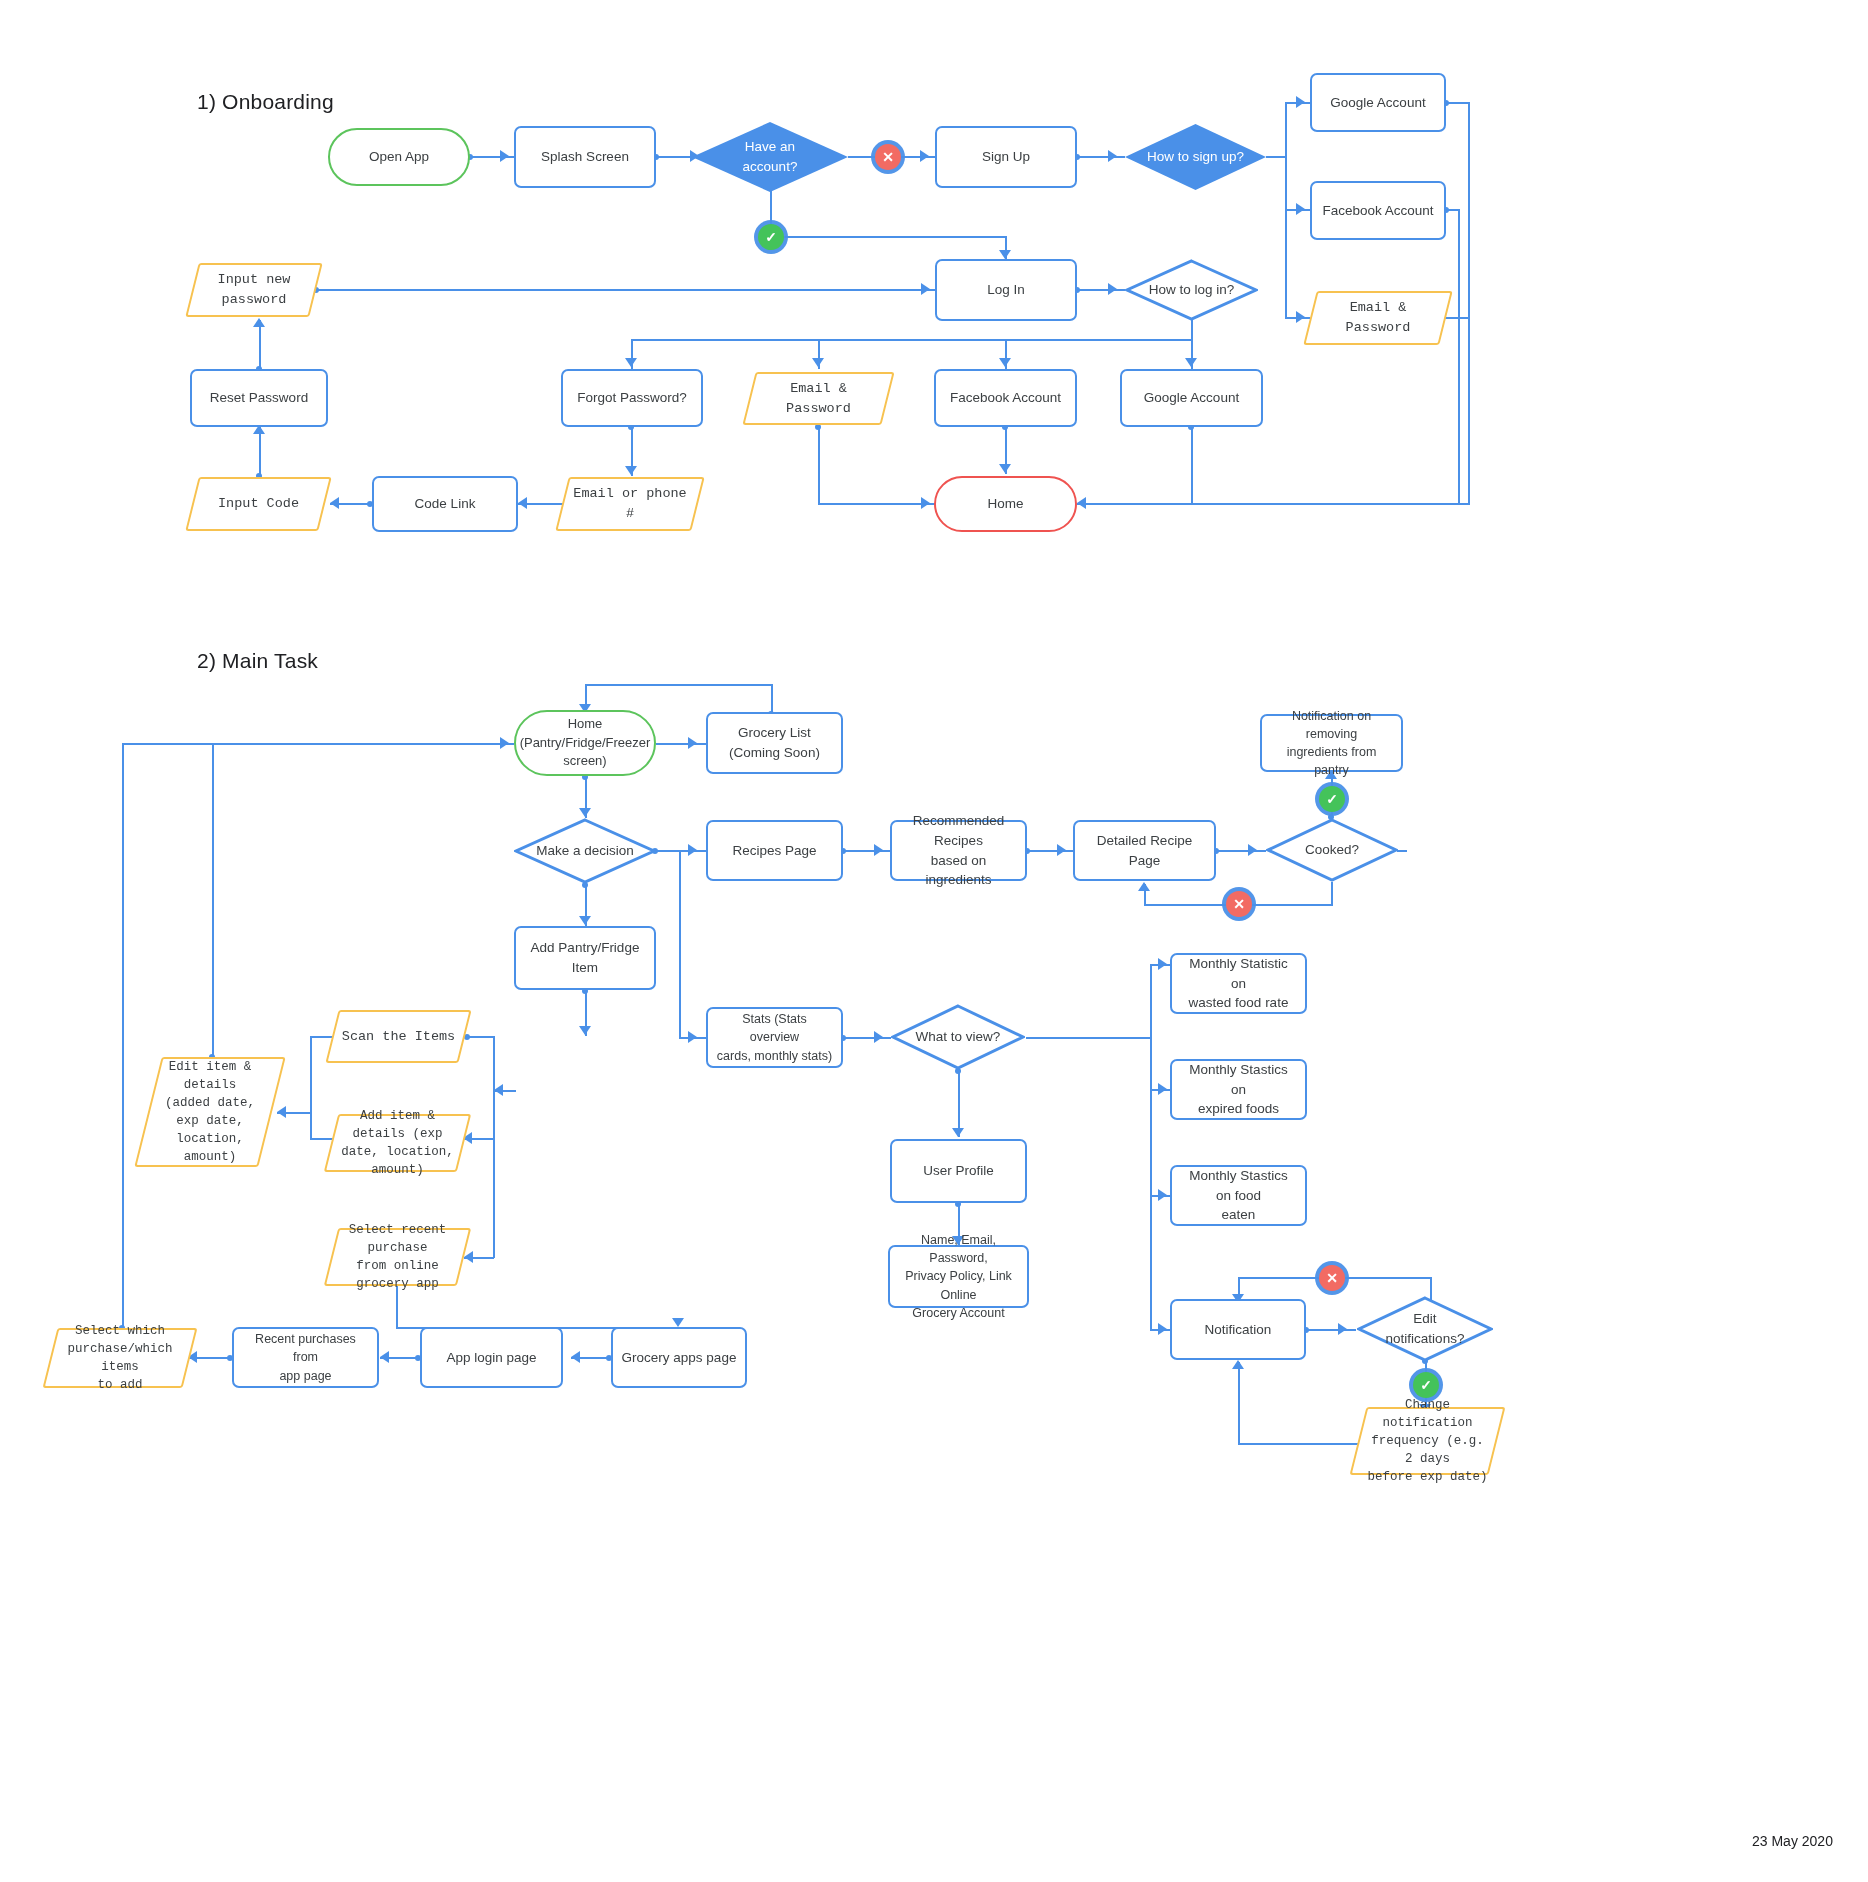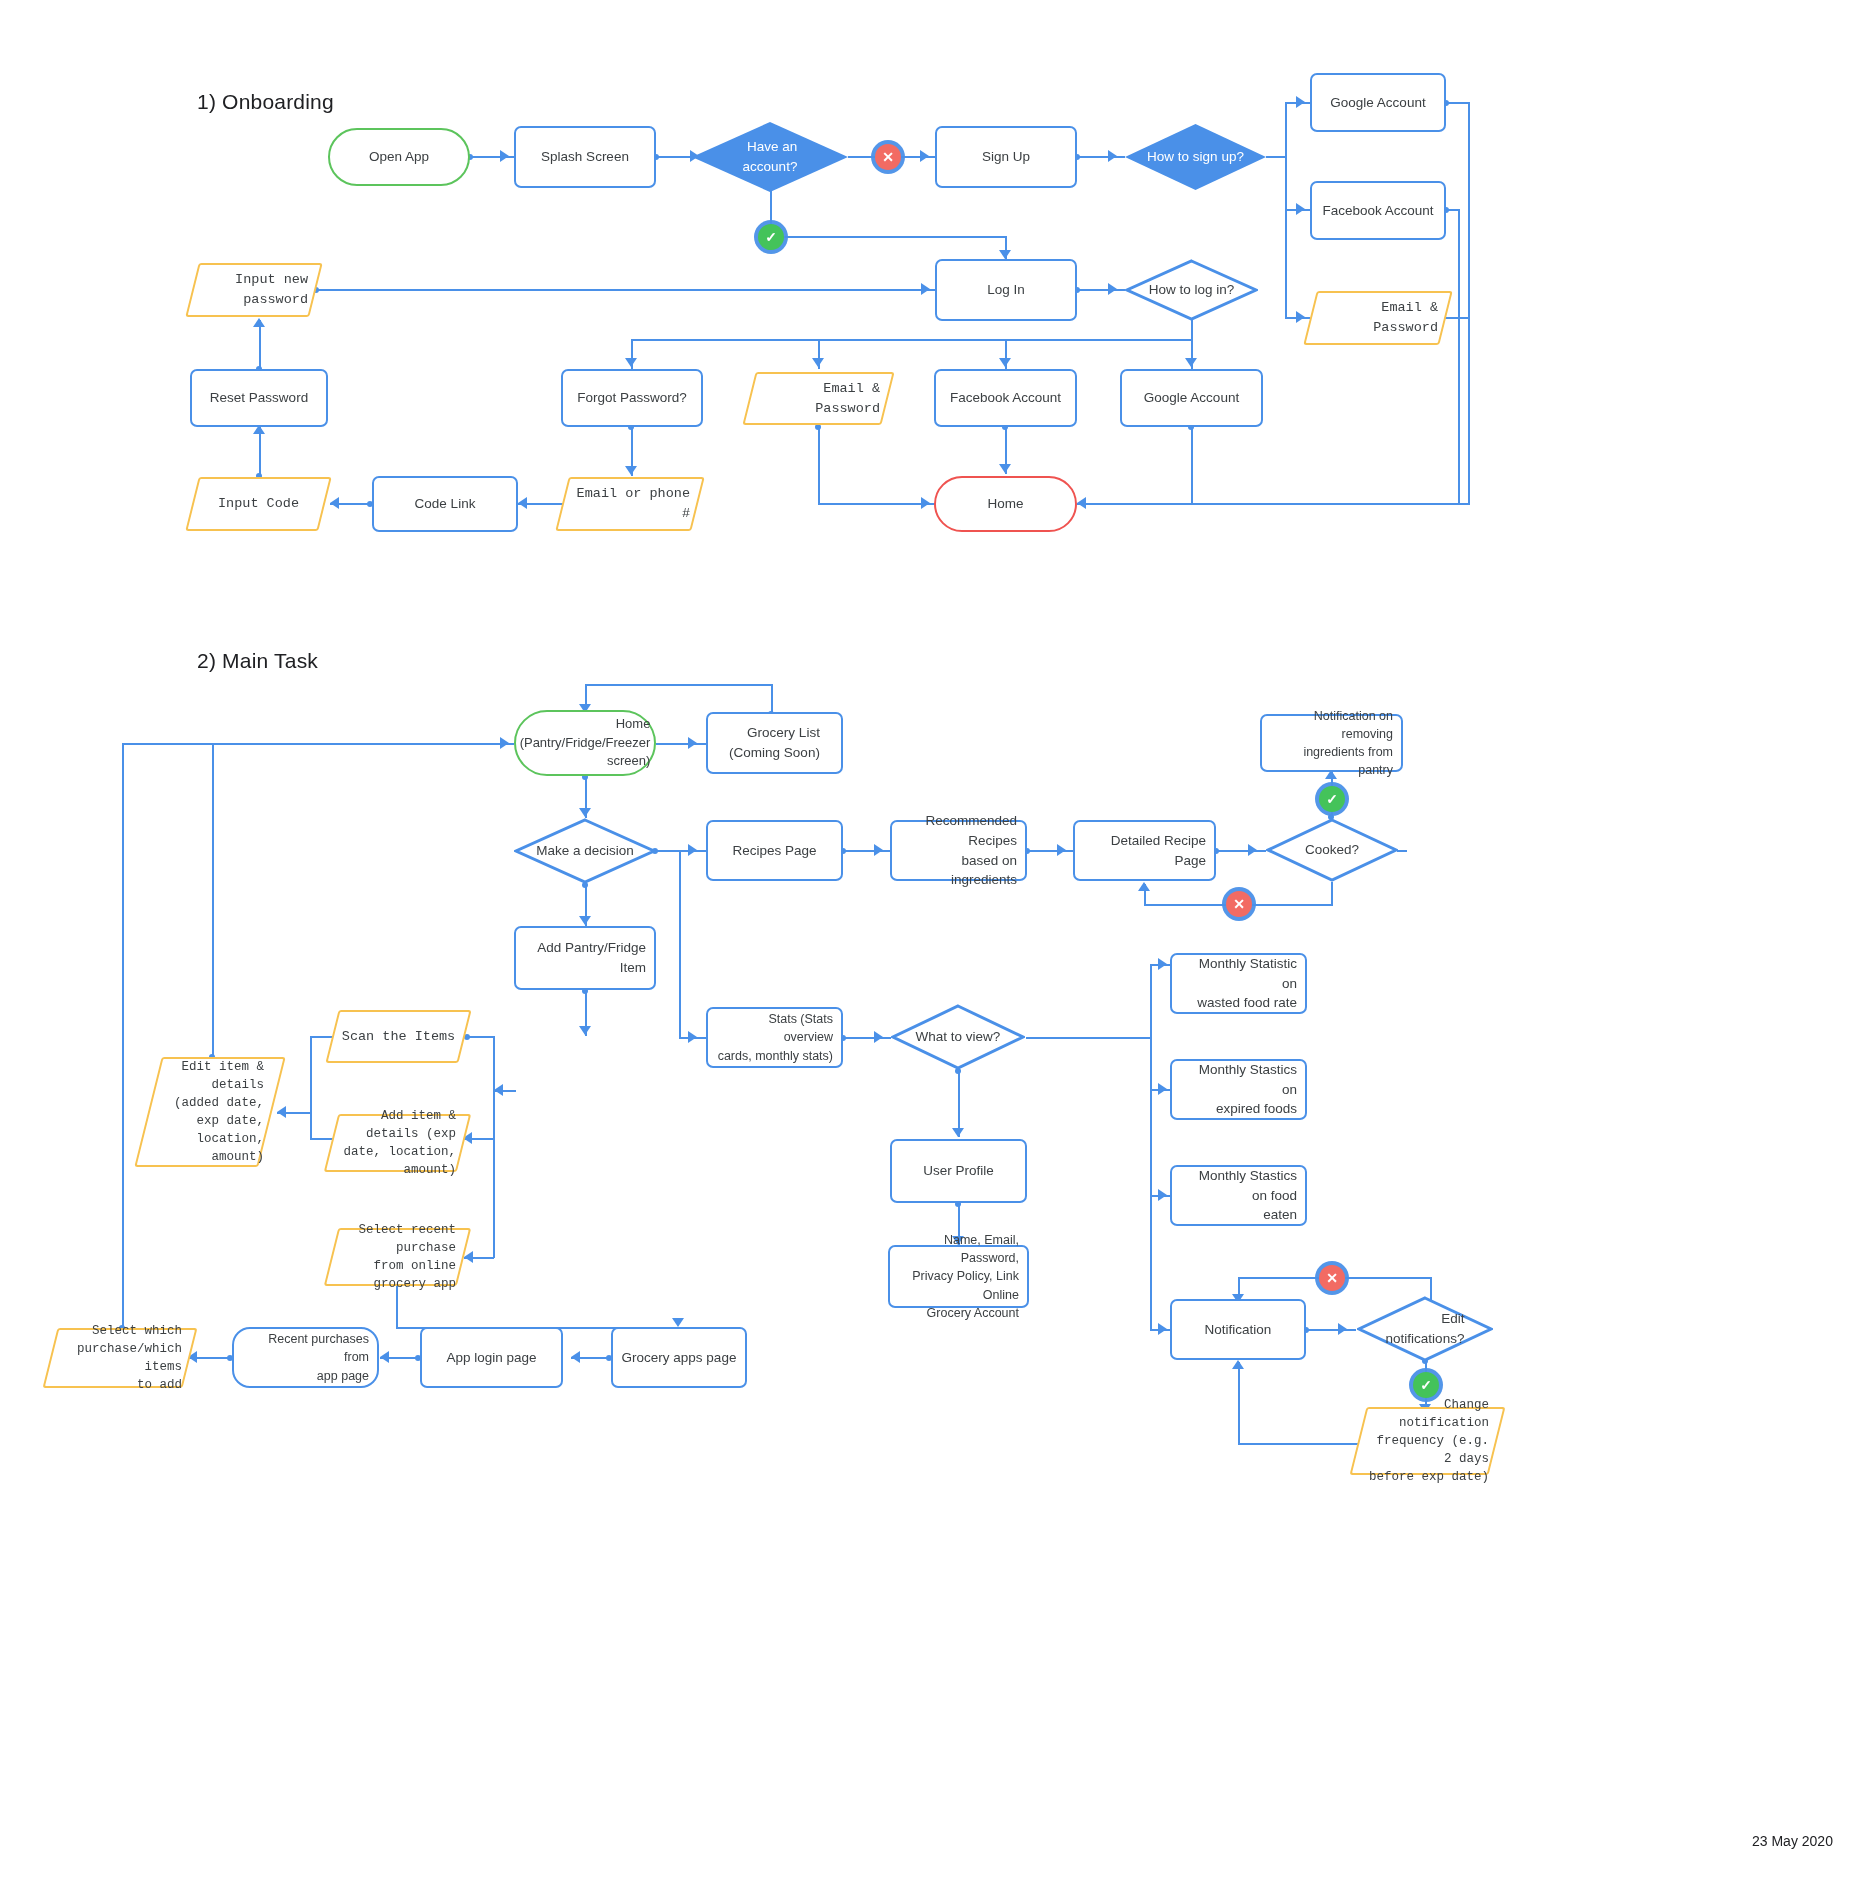--- a/index.html
+++ b/index.html
@@ -5,21 +5,21 @@
   html,body{margin:0;padding:0;background:#ffffff;}
   body{font-family:"Liberation Sans", sans-serif;}
   #canvas{position:relative;width:1868px;height:1882px;background:#fff;overflow:hidden;}
 
   .section-title{position:absolute;font-size:21px;color:#202124;letter-spacing:.2px;white-space:nowrap;margin-top:24px;}
   .datestamp{position:absolute;font-size:14px;color:#202124;white-space:nowrap;}
 
   
   .node{position:absolute;box-sizing:border-box;display:flex;align-items:center;justify-content:center;
         text-align:center;font-size:13.5px;line-height:1.45;color:#3c4043;padding:4px 8px;z-index:3;}
-  .node .lbl{white-space:pre-line;text-align:right;}
+  .node .lbl{white-space:pre-line;}
 
   .rect{border:2px solid #4a90e8;border-radius:7px;background:#fff;}
   .term-green{border:2px solid #5cc45c;border-radius:999px;background:#fff;}
   .term-red{border:2px solid #ef5350;border-radius:999px;background:#fff;}
 
   
   .para{background:transparent;border:none;font-family:Liberation Mono, monospace;}
   .para .pshape{position:absolute;inset:0;border:2px solid #f7c250;background:#fff;
       transform:skewX(-14deg);border-radius:3px;z-index:-1;}
   .para .lbl{position:relative;z-index:2;}
@@ -528,21 +528,21 @@
 before exp date)</span>
     </div>
 
   <div class="node para" style="left:50px;top:1328px;width:140px;height:60px;font-size:12.5px;">
     <div class="pshape"></div>
     <span class="lbl">Select which
 purchase/which items
 to add</span>
     </div>
 
-  <div class="node rect" style="left:232px;top:1327px;width:147px;height:61px;font-size:12.5px;border-radius:18px;">
+  <div class="node rect" style="left:232px;top:1327px;width:147px;height:61px;font-size:12.5px;">
     <span class="lbl">Recent purchases from
 app page</span>
     </div>
 
   <div class="node rect" style="left:420px;top:1327px;width:143px;height:61px;">
     <span class="lbl">App login page</span>
     </div>
 
   <div class="node rect" style="left:611px;top:1327px;width:136px;height:61px;">
     <span class="lbl">Grocery apps page</span>

